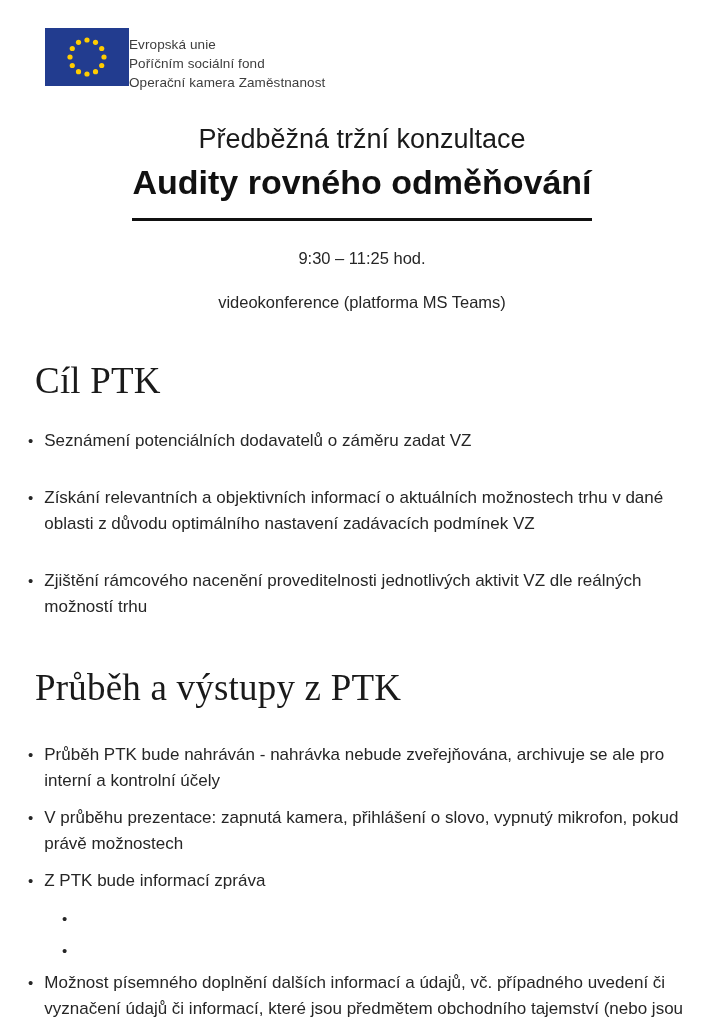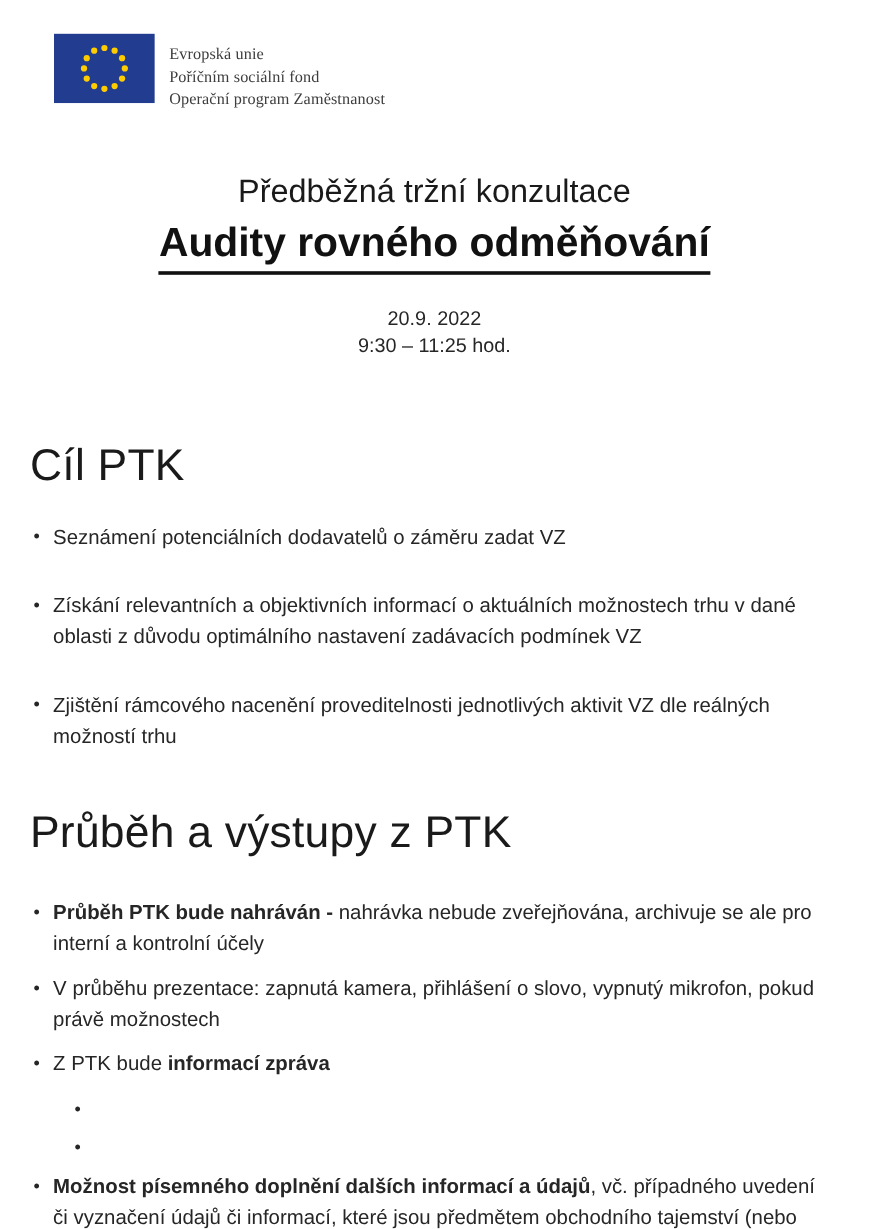--- a/index.html
+++ b/index.html
@@ -20,68 +20,68 @@
     position:relative;
     width:724px;
     height:1024px;
     background:#ffffff;
     overflow:hidden;
   }
   
   .logo-row{
     display:flex;
     align-items:flex-start;
-    gap:12px;
+    gap:0;
     padding:28px 0 0 45px;
-    font-family:Liberation Serif, serif;
   }
   .flag{display:block;}
   .logo-text{
     padding-top:7px;
     font-size:13.5px;
     line-height:19px;
     color:var(--logo-ink);
     letter-spacing:.1px;
   }
   
   .title-block{
-    margin-top:52px;
+    margin-top:32px;
     text-align:center;
   }
   .subtitle{
     font-size:27px;
     font-weight:400;
     color:var(--ink-strong);
   }
   .main-title{
     display:inline-block;
     margin-top:8px;
     font-size:34px;
     font-weight:700;
     color:#111111;
     border-bottom:3px solid #111111;
-    padding-bottom:4px;
+    padding-bottom:16px;
     line-height:1.15;
   }
   
   .meta{
     margin-top:26px;
     text-align:center;
     font-size:16.5px;
     line-height:22px;
     color:var(--ink);
   }
   .meta .gap{height:22px;}
   
   .section-heading{
-    margin:46px 0 0 25px;
+    margin:46px 0 0 35px;
     font-size:37px;
     font-weight:400;
     color:var(--ink-strong);
     letter-spacing:.2px;
+    font-family:Liberation Serif, serif;
   }
   .bullet-list{
     margin:26px 30px 0 28px;
     font-size:17px;
     line-height:26px;
   }
   .li{
     display:flex;
     gap:11px;
     align-items:flex-start;
@@ -91,21 +91,21 @@
     font-size:15px;
     line-height:26px;
   }
   .list-1 .li{margin-bottom:31px;}
   .list-2{margin-top:33px;line-height:25.5px;}
   .list-2 .li{margin-bottom:12px;}
   .sub-list{
     margin:4px 0 2px 34px;
   }
   .sub-list .li{margin-bottom:6px;}
-  .bold{font-weight:700;}
+  .bold{font-weight:400;}
   .underline{text-decoration:underline;}
 </style>
 </head>
 <body>
 
 <div class="page">
 
   <div class="logo-row">
     <svg class="flag" width="84" height="58" viewBox="0 0 84 58" aria-hidden="true">
       <rect x="0" y="0" width="84" height="58" fill="#223c8f" class="flag-rect"></rect>
@@ -120,35 +120,35 @@
         <circle cx="33.5" cy="43.72" r="2.6"></circle>
         <circle cx="27.28" cy="37.5" r="2.6"></circle>
         <circle cx="25" cy="29" r="2.6"></circle>
         <circle cx="27.28" cy="20.5" r="2.6"></circle>
         <circle cx="33.5" cy="14.28" r="2.6"></circle>
       </g>
     </svg>
     <div class="logo-text">
       <div>Evropská unie</div>
       <div>Poříčním sociální fond</div>
-      <div>Operační program Zaměstnanost</div>
+      <div>Operační kamera Zaměstnanost</div>
     </div>
   </div>
 
   <div class="title-block">
     <div class="subtitle">Předběžná tržní konzultace</div>
     <div>
       <span class="main-title">Audity rovného odměňování</span>
     </div>
   </div>
 
   <div class="meta">
-    <div>20.9. 2022</div>
     <div>9:30 – 11:25 hod.</div>
     <div class="gap"></div>
+    <div>videokonference (platforma MS Teams)</div>
   </div>
 
   <h2 class="section-heading">Cíl PTK</h2>
   <div class="bullet-list list-1">
     <div class="li">
       <span class="dot">•</span>
       <span>Seznámení potenciálních dodavatelů o záměru zadat VZ</span>
     </div>
     <div class="li">
       <span class="dot">•</span>

